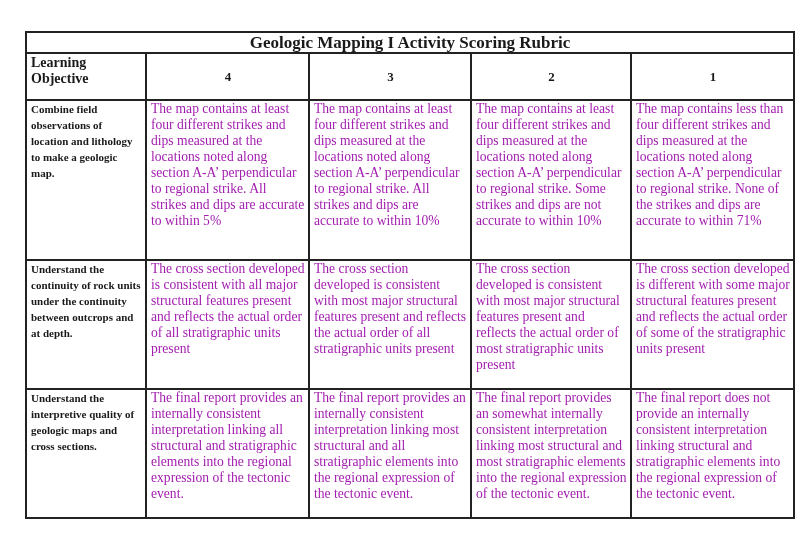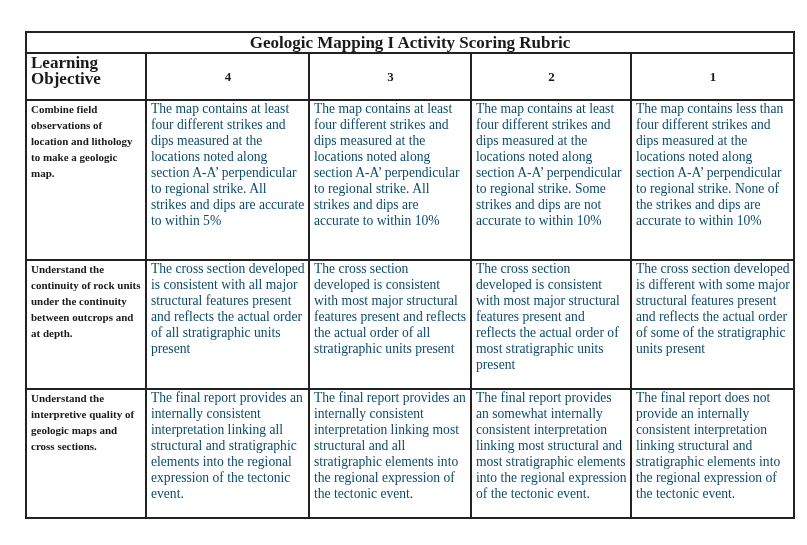--- a/index.html
+++ b/index.html
@@ -16,24 +16,24 @@
     border: 2px solid #222;
     vertical-align: top;
     padding: 0 3px 0 4px;
     font-size: 13.6px;
     line-height: 16px;
   }
   .rubric .title-cell {
     text-align: center; font-weight: bold; font-size: 17px;
     height: 19px; line-height: 19px; padding: 0;
   }
-  .rubric .hdr-obj { font-weight: bold; height: 44px; padding-top: 1px; font-size: 17px; line-height: 16px; }
+  .rubric .hdr-obj { font-weight: bold; height: 44px; padding-top: 1px; font-size: 14px; line-height: 16px; }
   .rubric .hdr-score { font-weight: bold; text-align: center; vertical-align: middle; font-size: 13px; }
   .rubric .obj { font-weight: bold; font-size: 11px; line-height: 16px; }
-  .rubric .desc { color: #0c4a6e; }
+  .rubric .desc { color: #a21caf; }
   .row1 td { height: 158px; }
   .row2 td { height: 127px; }
   .row3 td { height: 127px; }
   col.c0 { width: 120px; }
   col.c1 { width: 163px; }
   col.c2 { width: 162px; }
   col.c3 { width: 160px; }
   col.c4 { width: 163px; }
 </style>
 </head>
@@ -56,21 +56,21 @@
     <td class="hdr-score">4</td>
     <td class="hdr-score">3</td>
     <td class="hdr-score">2</td>
     <td class="hdr-score">1</td>
   </tr>
   <tr class="row1">
     <td class="obj">Combine field observations of location and lithology to make a geologic map.</td>
     <td class="desc">The map contains at least four different strikes and dips measured at the locations noted along section A-A’ perpendicular to regional strike. All strikes and dips are accurate to within 5%</td>
     <td class="desc">The map contains at least four different strikes and dips measured at the locations noted along section A-A’ perpendicular to regional strike. All strikes and dips are accurate to within 10%</td>
     <td class="desc">The map contains at least four different strikes and dips measured at the locations noted along section A-A’ perpendicular to regional strike. Some strikes and dips are not accurate to within 10%</td>
-    <td class="desc">The map contains less than four different strikes and dips measured at the locations noted along section A-A’ perpendicular to regional strike. None of the strikes and dips are accurate to within 10%</td>
+    <td class="desc">The map contains less than four different strikes and dips measured at the locations noted along section A-A’ perpendicular to regional strike. None of the strikes and dips are accurate to within 71%</td>
   </tr>
   <tr class="row2">
     <td class="obj">Understand the continuity of rock units under the continuity between outcrops and at depth.</td>
     <td class="desc">The cross section developed is consistent with all major structural features present and reflects the actual order of all stratigraphic units present</td>
     <td class="desc">The cross section developed is consistent with most major structural features present and reflects the actual order of all stratigraphic units present</td>
     <td class="desc">The cross section developed is consistent with most major structural features present and reflects the actual order of most stratigraphic units present</td>
     <td class="desc">The cross section developed is different with some major structural features present and reflects the actual order of some of the stratigraphic units present</td>
   </tr>
   <tr class="row3">
     <td class="obj">Understand the interpretive quality of geologic maps and cross sections.</td>

